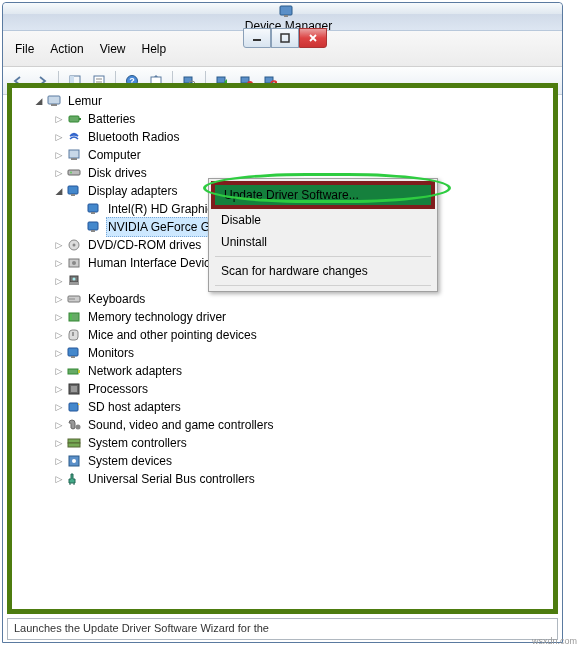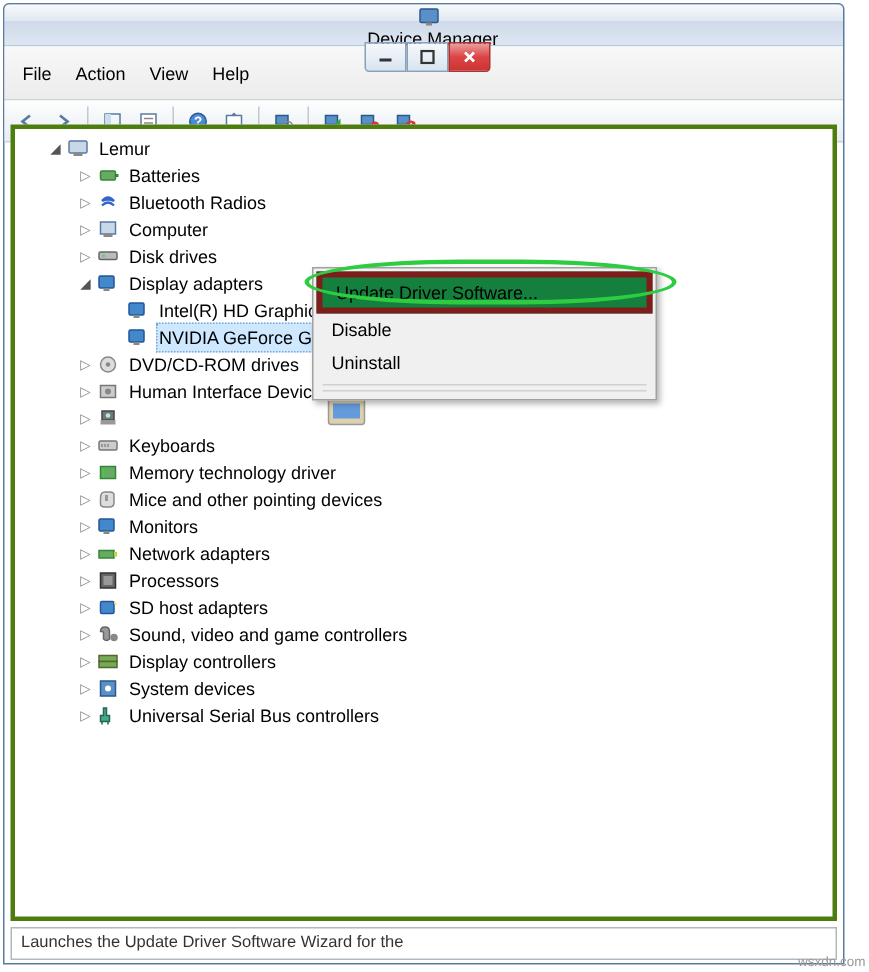--- a/index.html
+++ b/index.html
@@ -10,21 +10,21 @@
 .titlebar .title { font-size: 12px; margin-left: 6px; color: #000; flex: 1; }
 .winbtns { display: flex; margin-right: 2px; }
 .winbtn { width: 28px; height: 20px; border: 1px solid #8aa0b8; background: linear-gradient(#f6f9fc, #d8e4f0); display: flex; align-items: center; justify-content: center; font-size: 10px; color: #333; margin-top: -5px; }
 .winbtn.min { border-radius: 0 0 0 3px; }
 .winbtn.close { background: linear-gradient(#e9a0a0, #d44 50%, #c33); color: #fff; border-radius: 0 0 3px 0; border-color: #a33; }
 .menubar { height: 36px; background: linear-gradient(#f8f8f8, #ececec); border-bottom: 1px solid #d0d0d0; display: flex; align-items: center; padding-left: 4px; font-size: 12px; }
 .menubar span { padding: 2px 8px; cursor: default; }
 .toolbar { height: 28px; background: linear-gradient(#fdfefe, #e8edf3); border-bottom: 1px solid #c8d0d8; display: flex; align-items: center; padding-left: 4px; gap: 2px; }
 .tbtn { width: 22px; height: 22px; display: flex; align-items: center; justify-content: center; border: 1px solid transparent; }
 .tsep { width: 1px; height: 20px; background: #c0c8d0; margin: 0 3px; }
-.content { position: absolute; top: 80px; bottom: 28px; left: 4px; right: 4px; border: 3px solid #4d7c0f; background: #fff; overflow: auto; }
+.content { position: absolute; top: 80px; bottom: 28px; left: 4px; right: 4px; border: 5px solid #4d7c0f; background: #fff; overflow: auto; }
 .tree { font-size: 12px; padding: 4px 0 4px 4px; line-height: 18px; }
 .node { display: flex; align-items: center; height: 18px; white-space: nowrap; }
 .node .toggle { width: 14px; font-size: 9px; color: #666; text-align: center; }
 .node .toggle.exp::before { content: "◢"; color: #555; }
 .node .toggle.col::before { content: "▷"; color: #888; }
 .node .ic { width: 16px; height: 16px; margin-right: 4px; }
 .node .lbl { padding: 0 2px; }
 .node.sel .lbl { background: #cde8ff; border: 1px dotted #7aa8d8; padding: 0 1px; }
 .indent1 { padding-left: 16px; }
 .indent2 { padding-left: 36px; }
@@ -345,21 +345,21 @@
             <span class="lbl">Sound, video and game controllers</span>
           </div>
           <div class="node indent2">
             <span class="toggle col"></span>
             <span class="ic">
               <svg width="16" height="16">
                 <rect x="2" y="4" width="12" height="4" fill="#7a5" stroke="#563"></rect>
                 <rect x="2" y="8" width="12" height="4" fill="#7a5" stroke="#563"></rect>
               </svg>
             </span>
-            <span class="lbl">Display controllers</span>
+            <span class="lbl">System controllers</span>
           </div>
           <div class="node indent2">
             <span class="toggle col"></span>
             <span class="ic">
               <svg width="16" height="16">
                 <rect x="3" y="3" width="10" height="10" fill="#5a8fc8" stroke="#2a5a8a"></rect>
                 <circle cx="8" cy="8" r="2" fill="#fff"></circle>
               </svg>
             </span>
             <span class="lbl">System devices</span>
@@ -376,20 +376,21 @@
           </div>
         </div>
     </div>
   </div>
 
   <div class="ctxmenu">
     <div class="mi hover">Update Driver Software...</div>
     <div class="mi">Disable</div>
     <div class="mi">Uninstall</div>
     <div class="msep"></div>
+    <div class="mi">Scan for hardware changes</div>
     <div class="msep"></div>
   </div>
 
   <div class="highlight"></div>
 
   <div class="watermark">
     <div class="wm-cartoon">
       <svg width="55" height="62" viewBox="0 0 55 62">
         <circle cx="24" cy="14" r="9" fill="#f6d0b0"></circle>
         <path d="M15 10 Q24 0 33 10 Q30 4 24 4 Q18 4 15 10" fill="#5a3a1a"></path>

